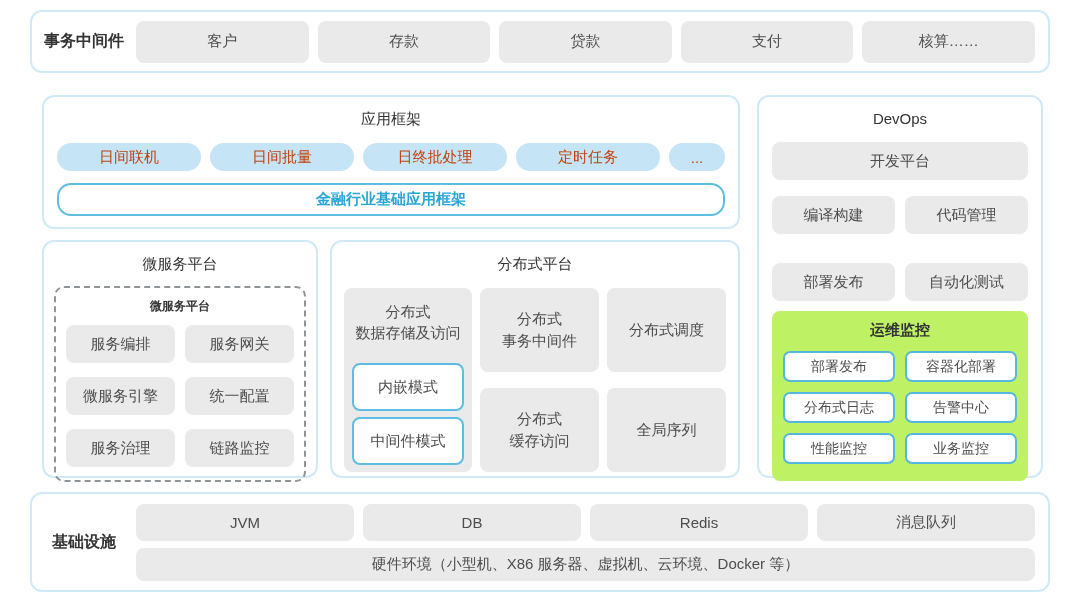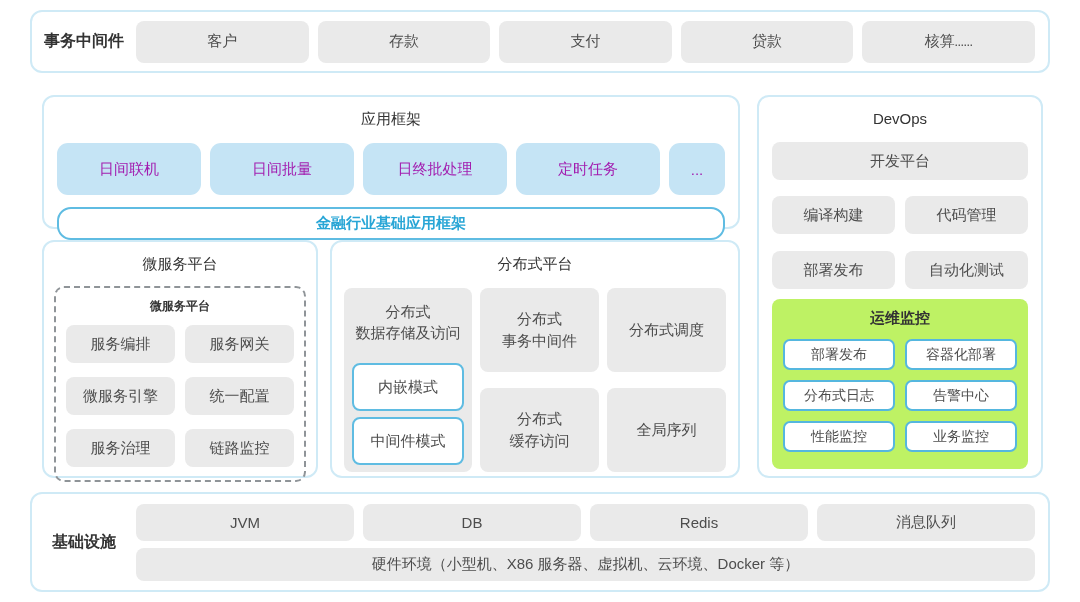--- a/index.html
+++ b/index.html
@@ -2,31 +2,31 @@
 <html><head>
 <meta charset="utf-8">
 <style>
   html,body{margin:0;padding:0;background:#ffffff;}
   body{width:1080px;height:602px;position:relative;font-family:"Liberation Sans","DejaVu Sans",sans-serif;color:#4d4d4d;}
   .stage{position:absolute;inset:0;width:1080px;height:602px;}
   .section{position:absolute;background:#ffffff;border:2px solid #cfeaf6;border-radius:12px;box-sizing:border-box;}
   .section-title{text-align:center;font-size:15px;font-weight:400;color:#333;padding-top:13px;}
   .band{display:flex;align-items:center;height:100%;padding-right:13px;box-sizing:border-box;}
   .band-label{width:104px;flex-shrink:0;text-align:center;font-size:16px;font-weight:600;color:#333;}
-  .band-btns{display:flex;flex:1;gap:9px;font-family:Liberation Mono, monospace;}
+  .band-btns{display:flex;flex:1;gap:9px;}
   .gray-btn{background:#eaeaea;border-radius:8px;color:#4d4d4d;font-size:15px;display:flex;align-items:center;justify-content:center;text-align:center;}
   .band-btns .gray-btn{flex:1;height:42px;}
   
   .modules{display:flex;gap:9px;margin:14px 13px 0;}
-  .blue-btn{background:#c5e4f5;border-radius:11px;height:52px;flex:1;display:flex;align-items:center;justify-content:center;font-size:15px;color:#a21caf;}
+  .blue-btn{background:#c5e4f5;border-radius:17px;height:28px;flex:1;display:flex;align-items:center;justify-content:center;font-size:15px;color:#c2410c;}
   .blue-btn.small{flex:0 0 56px;}
   .base-bar{margin:12px 13px 0;height:29px;background:#fff;border:2px solid #5fbce2;border-radius:14px;display:flex;align-items:center;justify-content:center;font-size:15px;font-weight:700;color:#29a6d6;}
   
   .devops-platform{margin:15px 13px 0;height:38px;}
-  .devops-tools{display:grid;grid-template-columns:1fr 1fr;gap:17px 10px;margin:16px 13px 0;}
+  .devops-tools{display:grid;grid-template-columns:1fr 1fr;gap:29px 10px;margin:16px 13px 0;}
   .devops-tools .gray-btn{height:38px;}
   .monitor{margin:10px 13px 0;height:170px;background:#bef264;border-radius:8px;box-sizing:border-box;padding:10px 11px 0;}
   .monitor-title{text-align:center;font-size:15px;font-weight:600;color:#333;margin-bottom:11px;}
   .monitor-grid{display:grid;grid-template-columns:1fr 1fr;gap:10px;}
   .chip{background:#fff;border:2px solid #55b7df;border-radius:7px;height:27px;display:flex;align-items:center;justify-content:center;font-size:14px;color:#4d4d4d;}
   
   .dashed-panel{margin:12px 10px 0;border:2px dashed #8f9498;border-radius:10px;padding:10px 10px 13px;}
   .dashed-title{text-align:center;font-size:12px;font-weight:600;color:#333;margin-bottom:10px;}
   .ms-grid{display:grid;grid-template-columns:1fr 1fr;gap:14px 10px;}
   .ms-grid .gray-btn{height:38px;}
@@ -55,22 +55,22 @@
 <body>
 
 <div class="stage">
 
   <div class="section" id="business">
     <div class="band">
       <div class="band-label">事务中间件</div>
       <div class="band-btns">
         <div class="gray-btn">客户</div>
         <div class="gray-btn">存款</div>
+        <div class="gray-btn">贷款</div>
         <div class="gray-btn">支付</div>
-        <div class="gray-btn">贷款</div>
         <div class="gray-btn">核算……</div>
       </div>
     </div>
   </div>
 
   <div class="section" id="app-framework">
     <div class="section-title">应用框架</div>
     <div class="modules">
       <div class="blue-btn">日间联机</div>
       <div class="blue-btn">日间批量</div>

